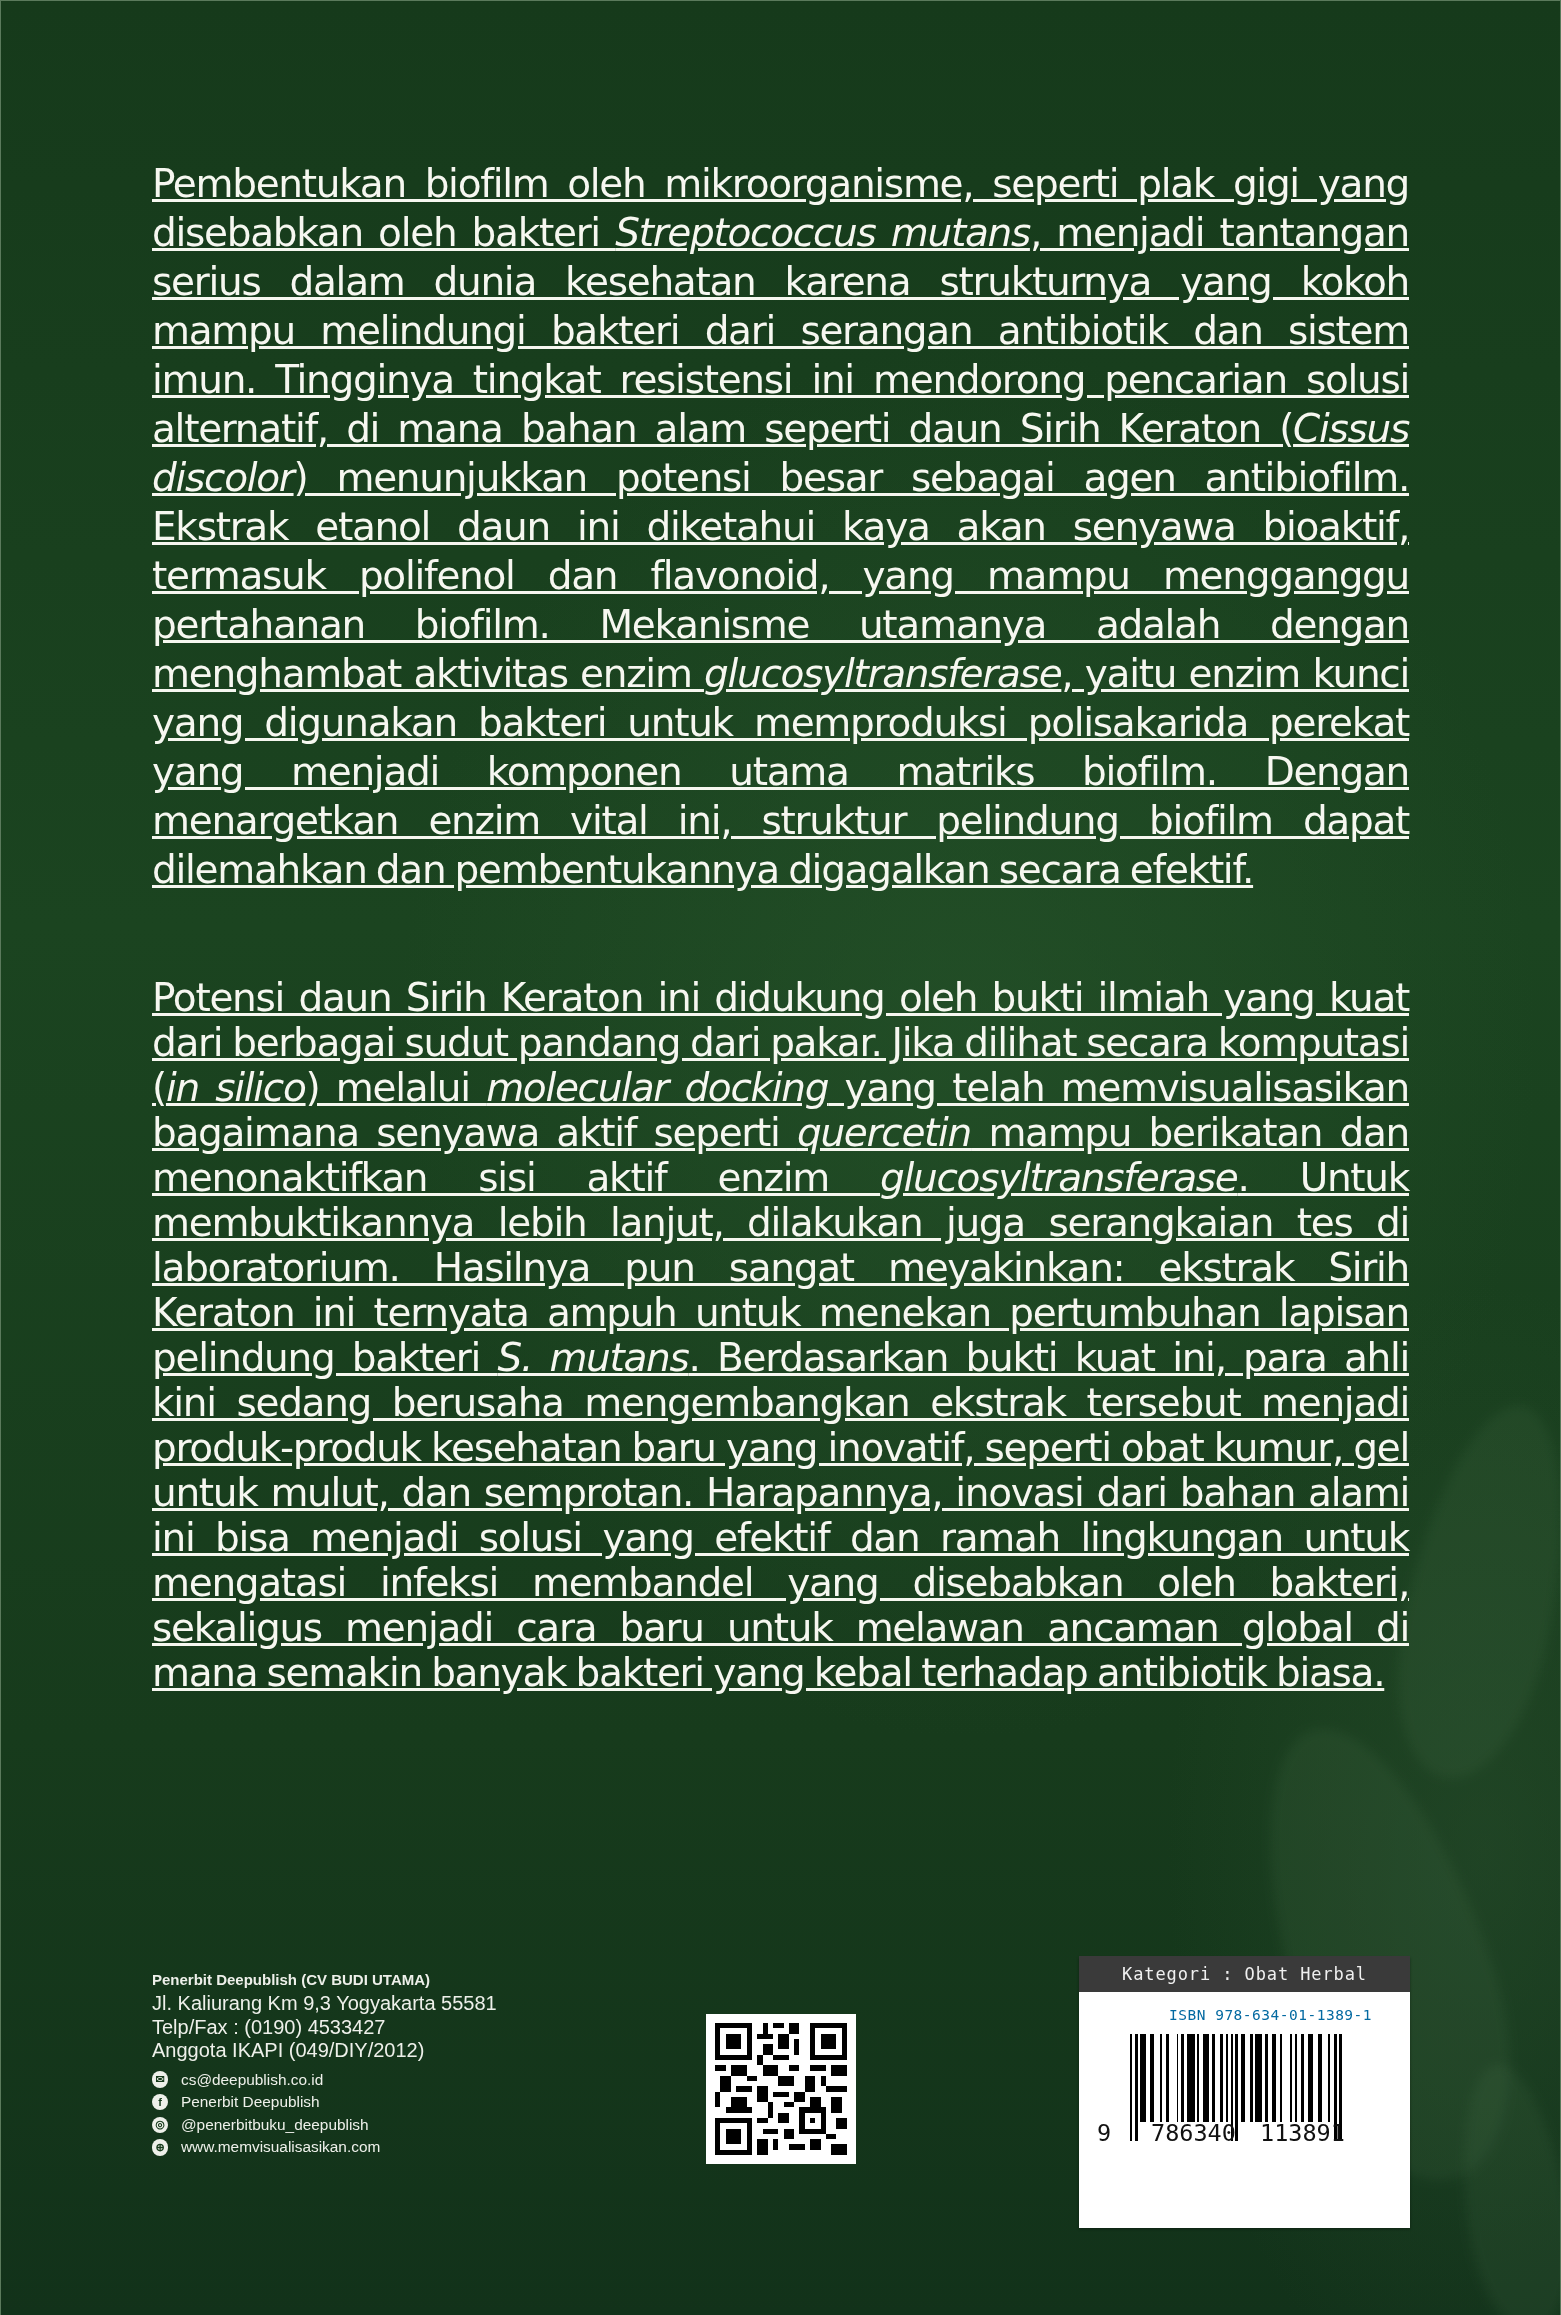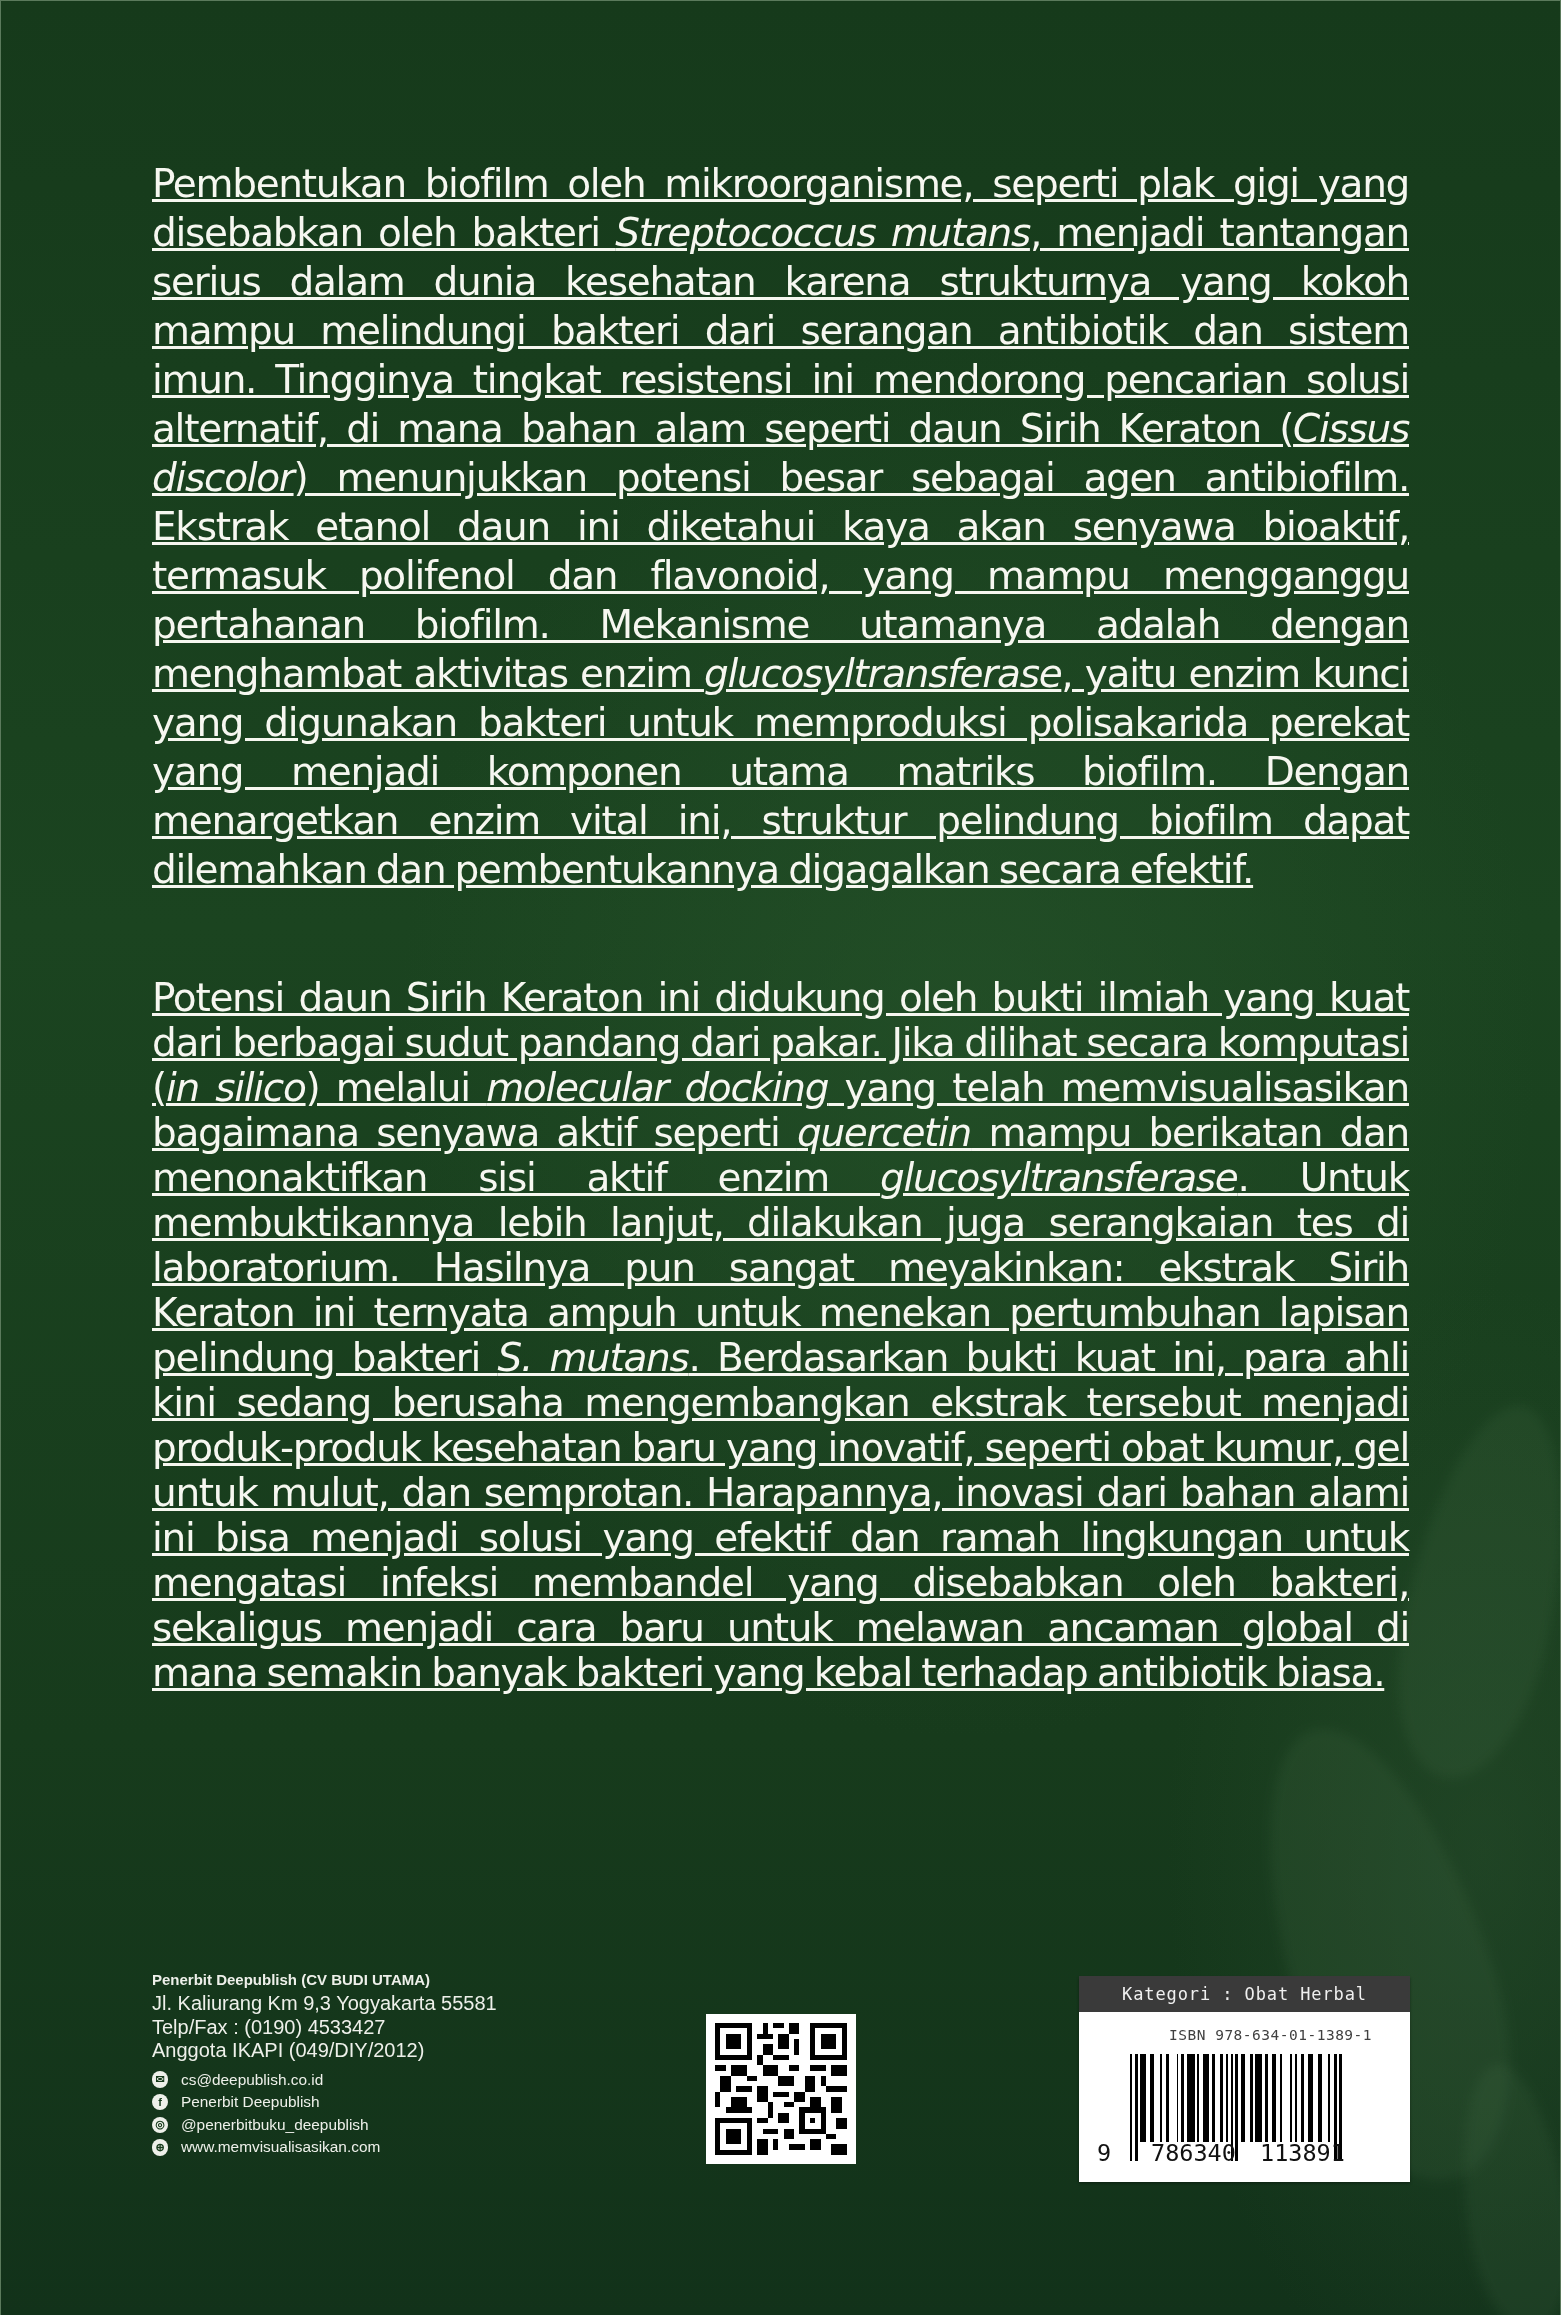--- a/index.html
+++ b/index.html
@@ -50,31 +50,31 @@
     font-size:11px; font-weight:bold; margin-right:12.7px; line-height:1;
   }
 
   .qr {
     position:absolute; left:706px; top:2014px; width:150px; height:150px;
     background:#fff; box-sizing:border-box; padding:9px;
   }
   .qr svg { width:132px; height:132px; display:block; }
 
   .isbn-box {
-    position:absolute; left:1079px; top:1956px; width:331px; height:206px;
-    background:#fff; box-shadow:0 1.8px 2.7px rgba(0,0,0,0.4);margin-top:20px;
+    position:absolute; left:1079px; top:1956px; width:331px; height:272px;
+    background:#fff; box-shadow:0 1.8px 2.7px rgba(0,0,0,0.4);
   }
   .isbn-cat {
     height:36px; background:#3a3a3a; color:#f0f0f0;
     font-family:"DejaVu Sans Mono", monospace; font-size:17px;
     display:flex; align-items:center; justify-content:center; letter-spacing:0.9px;
   }
   .isbn-num {
     position:absolute; top:51px; left:90px;
-    font-family:"DejaVu Sans Mono", monospace; font-size:14.5px; color:#404040;
+    font-family:"DejaVu Sans Mono", monospace; font-size:14.5px; color:#0369a1;
     letter-spacing:0.5px;
   }
   .barcode { position:absolute; left:0; top:0; width:331px; height:210px; }
   .digits {
     position:absolute; top:163px; font-family:"DejaVu Sans Mono", monospace;
     font-size:23.5px; color:#111;
   }
 </style>
 </head>
 <body>

